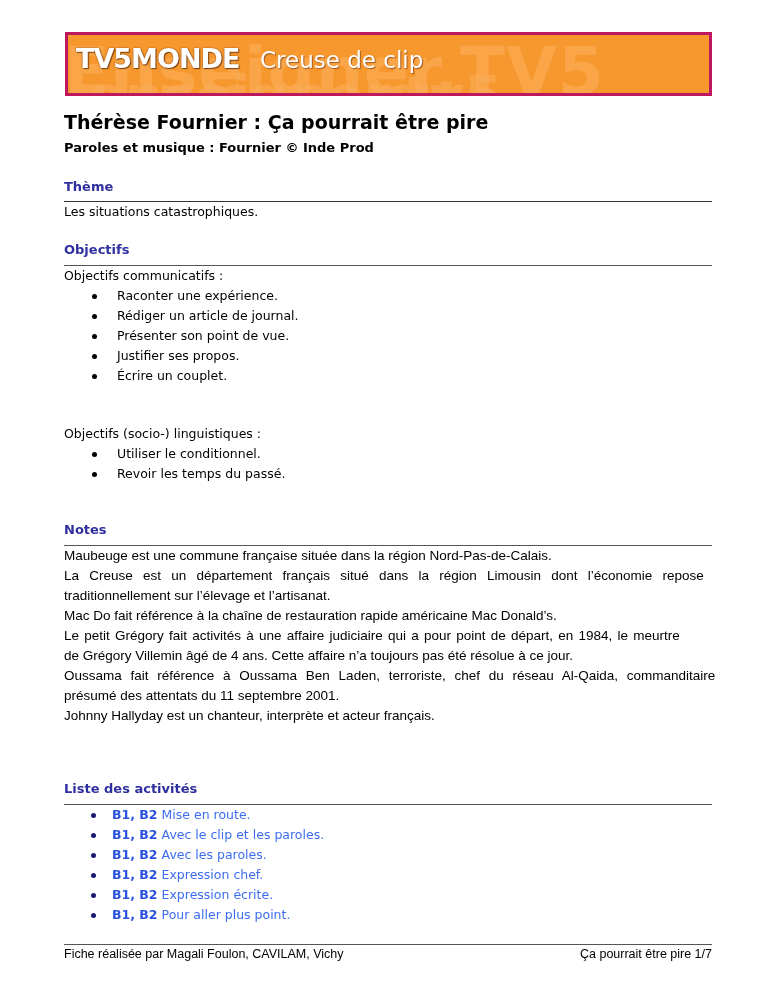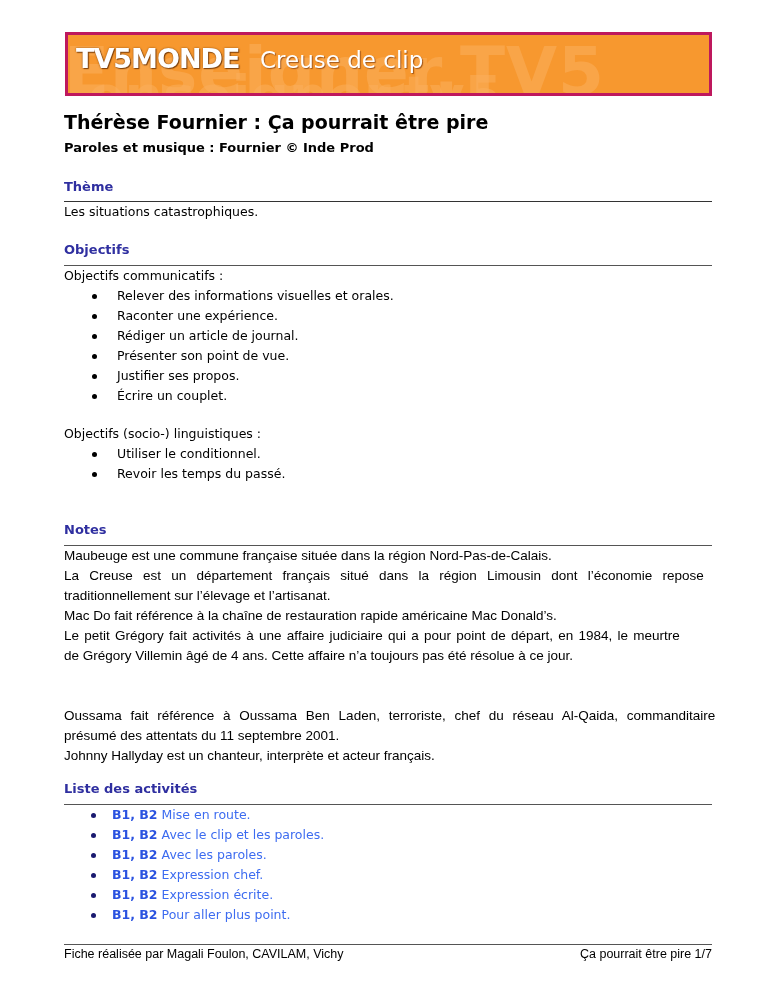--- a/index.html
+++ b/index.html
@@ -103,21 +103,20 @@
 
   <div class="section-h" style="top:178px;">Thème</div>
   <div class="rule thick" style="top:201px;"></div>
   <div class="text" style="top:202px;">Les situations catastrophiques.</div>
 
   <div class="section-h" style="top:241px;">Objectifs</div>
   <div class="rule" style="top:265px;"></div>
   <div class="text" style="top:266px;">
     <span class="text-line">Objectifs communicatifs :</span>
     <ul class="bul">
-      <li><span class="dot"></span><span>Relever des informations visuelles et orales.</span></li>
       <li><span class="dot"></span><span>Raconter une expérience.</span></li>
       <li><span class="dot"></span><span>Rédiger un article de journal.</span></li>
       <li><span class="dot"></span><span>Présenter son point de vue.</span></li>
       <li><span class="dot"></span><span>Justifier ses propos.</span></li>
       <li><span class="dot"></span><span>Écrire un couplet.</span></li>
     </ul>
   </div>
 
   <div class="text" style="top:424px;">
     <span class="text-line">Objectifs (socio-) linguistiques :</span>
@@ -129,21 +128,21 @@
 
   <div class="section-h" style="top:521px;">Notes</div>
   <div class="rule" style="top:545px;"></div>
   <div class="text narrow" style="top:546px;">
     <span class="text-line">Maubeuge est une commune française située dans la région Nord-Pas-de-Calais.</span>
     <span class="text-line" style="word-spacing:6.5px;">La Creuse est un département français situé dans la région Limousin dont l’économie repose</span>
     <span class="text-line">traditionnellement sur l’élevage et l’artisanat.</span>
     <span class="text-line">Mac Do fait référence à la chaîne de restauration rapide américaine Mac Donald’s.</span>
     <span class="text-line" style="word-spacing:1.5px;">Le petit Grégory fait activités à une affaire judiciaire qui a pour point de départ, en 1984, le meurtre</span>
     <span class="text-line">de Grégory Villemin âgé de 4 ans. Cette affaire n’a toujours pas été résolue à ce jour.</span>
-    <span class="text-line" style="word-spacing:5px;margin-top:40px;">Oussama fait référence à Oussama Ben Laden, terroriste, chef du réseau Al-Qaida, commanditaire</span>
+    <span class="text-line" style="word-spacing:5px;">Oussama fait référence à Oussama Ben Laden, terroriste, chef du réseau Al-Qaida, commanditaire</span>
     <span class="text-line">présumé des attentats du 11 septembre 2001.</span>
     <span class="text-line">Johnny Hallyday est un chanteur, interprète et acteur français.</span>
   </div>
 
   <div class="section-h" style="top:780px;">Liste des activités</div>
   <div class="rule" style="top:804px;"></div>
   <div class="text" style="top:805px;">
     <ul class="act">
       <li><span class="dot"></span><span class="lvl">B1, B2</span><span>Mise en route.</span></li>
       <li><span class="dot"></span><span class="lvl">B1, B2</span><span>Avec le clip et les paroles.</span></li>

